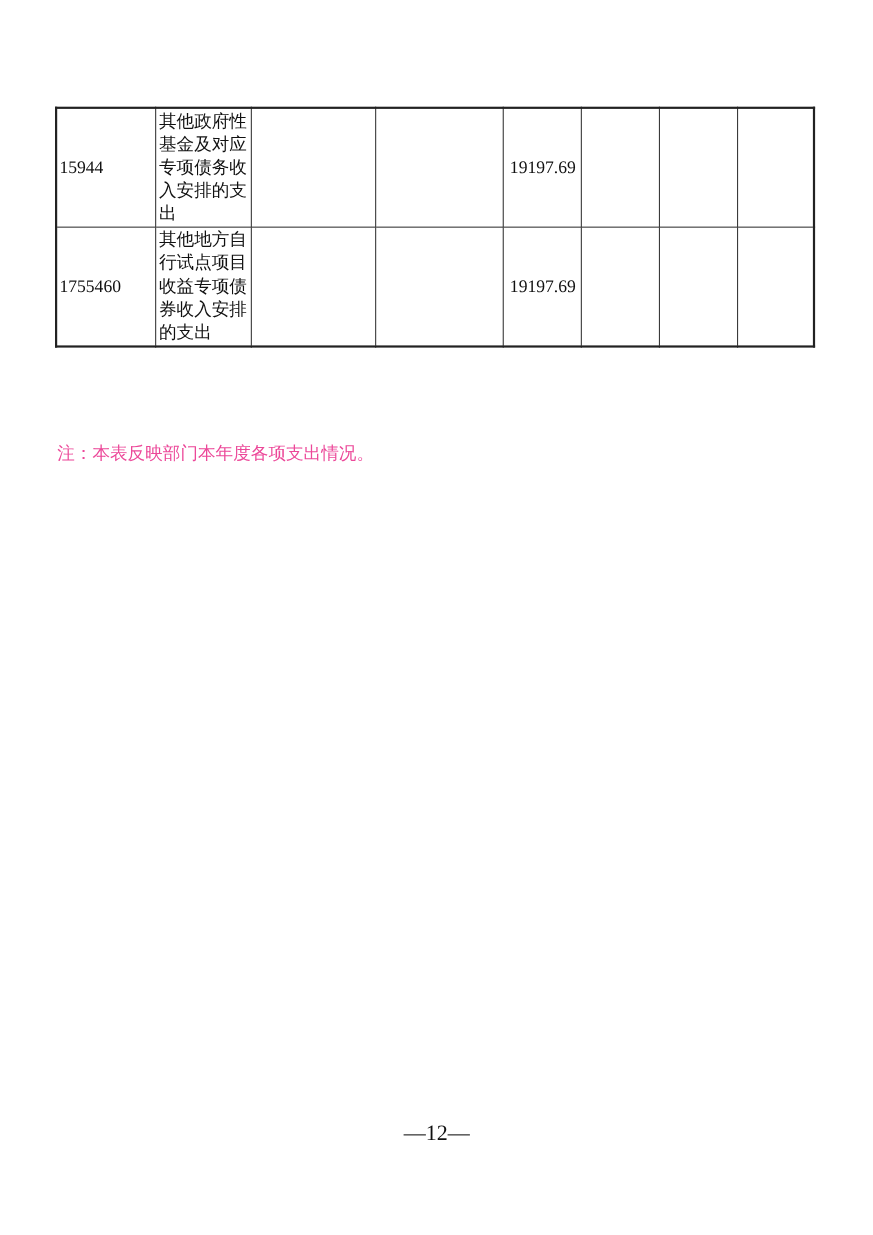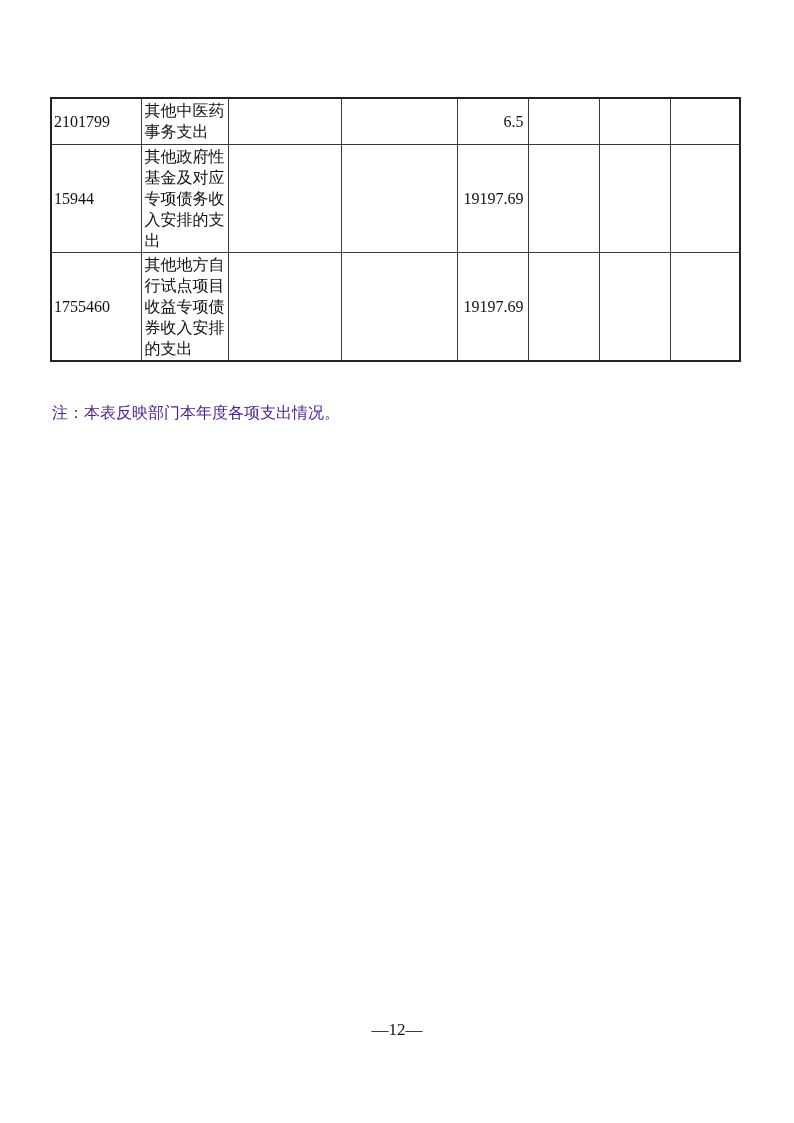--- a/index.html
+++ b/index.html
@@ -52,59 +52,49 @@
   .doc-table tr:nth-child(2) { height: 33px; }
   .doc-table tr:nth-child(3) { height: 107px; }
   .doc-table tr:nth-child(4) { height: 105px; }
   
   .table-note {
     position: absolute;
     left: 52px;
     top: 402px;
     font-size: 16px;
     line-height: 22px;
-    color: #4c1d95;
+    color: #ec4899;
   }
   
   .page-number {
     position: absolute;
     left: 0;
     right: 0;
     top: 1021px;
     text-align: center;
-    font-size: 17px;
+    font-size: 20px;
     line-height: 18px;
     color: #111111;
   }
 </style>
 </head>
 <body>
 
 <table class="doc-table">
   <colgroup>
     <col class="col-0">
       <col class="col-1">
       <col class="col-2">
       <col class="col-3">
     <col class="col-4">
       <col class="col-5">
       <col class="col-6">
       <col class="col-7">
   </colgroup>
   <tbody id="table-body">
-      <tr>
-        <td class="c0">2101799</td>
-        <td class="c1">其他中医药事务支出</td>
-        <td class="c2"></td>
-        <td class="c3"></td>
-        <td class="c4">6.5</td>
-        <td class="c5"></td>
-        <td class="c6"></td>
-        <td class="c7"></td>
-      </tr>
       <tr>
         <td class="c0">15944</td>
         <td class="c1">其他政府性基金及对应专项债务收入安排的支出</td>
         <td class="c2"></td>
         <td class="c3"></td>
         <td class="c4">19197.69</td>
         <td class="c5"></td>
         <td class="c6"></td>
         <td class="c7"></td>
       </tr>

